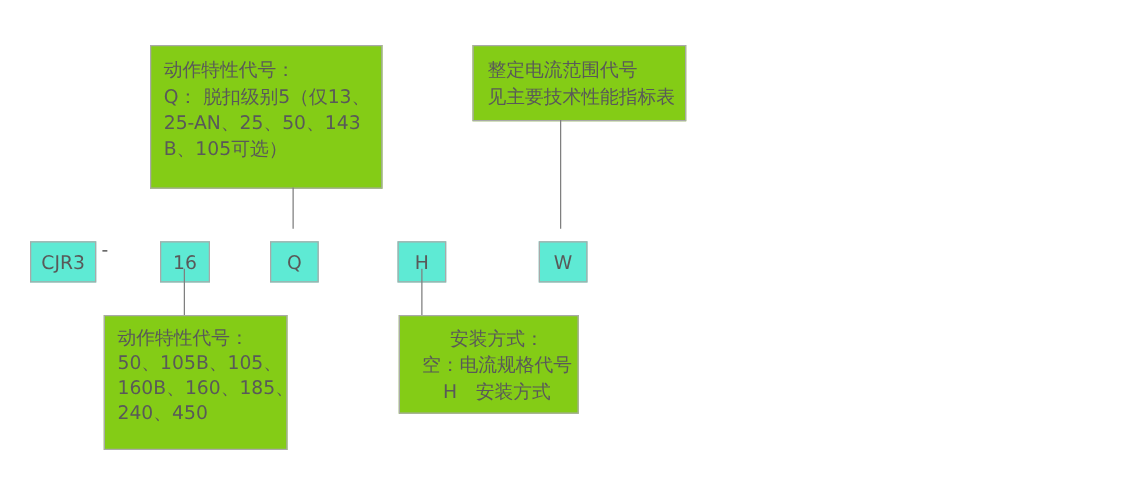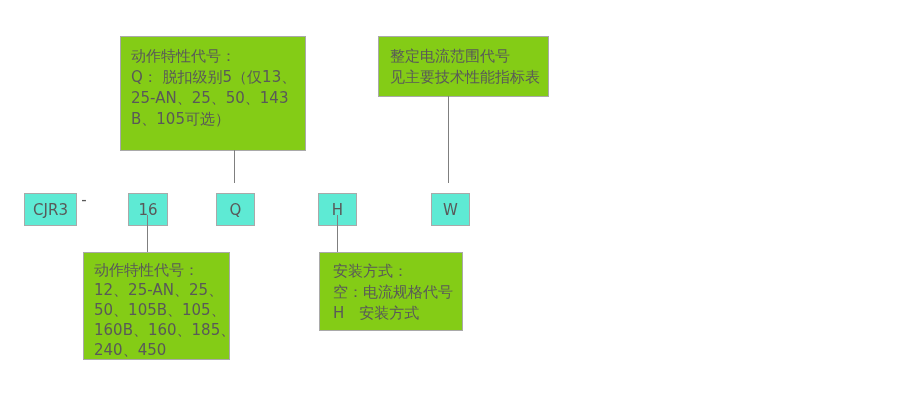--- a/index.html
+++ b/index.html
@@ -42,20 +42,21 @@
   .callout-spec {
     left: 83px; top: 252px;
     width: 147px; height: 108px;
     padding: 7px 0 0 10px;
   }
   .callout-spec .line { line-height: 20px; }
   .callout-mount {
     left: 319px; top: 252px;
     width: 144px; height: 79px;
     padding: 8px 0 0 13px;
+    text-align: center;
   }
   .callout-mount .line { line-height: 21px; }
 
   .code-box {
     position: absolute;
     top: 193px;
     height: 33px;
     border: 1px solid #a9a9a9;
     background: #5eead4;
     box-sizing: border-box;
@@ -104,21 +105,20 @@
     <div class="line">B、105可选）</div>
   </div>
 
   <div class="callout callout-range">
     <div class="line">整定电流范围代号</div>
     <div class="line">见主要技术性能指标表</div>
   </div>
 
   <div class="callout callout-spec">
     <div class="line">动作特性代号：</div>
-    <div class="line">12、25-AN、25、</div>
     <div class="line">50、105B、105、</div>
     <div class="line">160B、160、185、</div>
     <div class="line">240、450</div>
   </div>
 
   <div class="callout callout-mount">
     <div class="line">安装方式：</div>
     <div class="line">空：电流规格代号</div>
     <div class="line">H　安装方式</div>
   </div>

